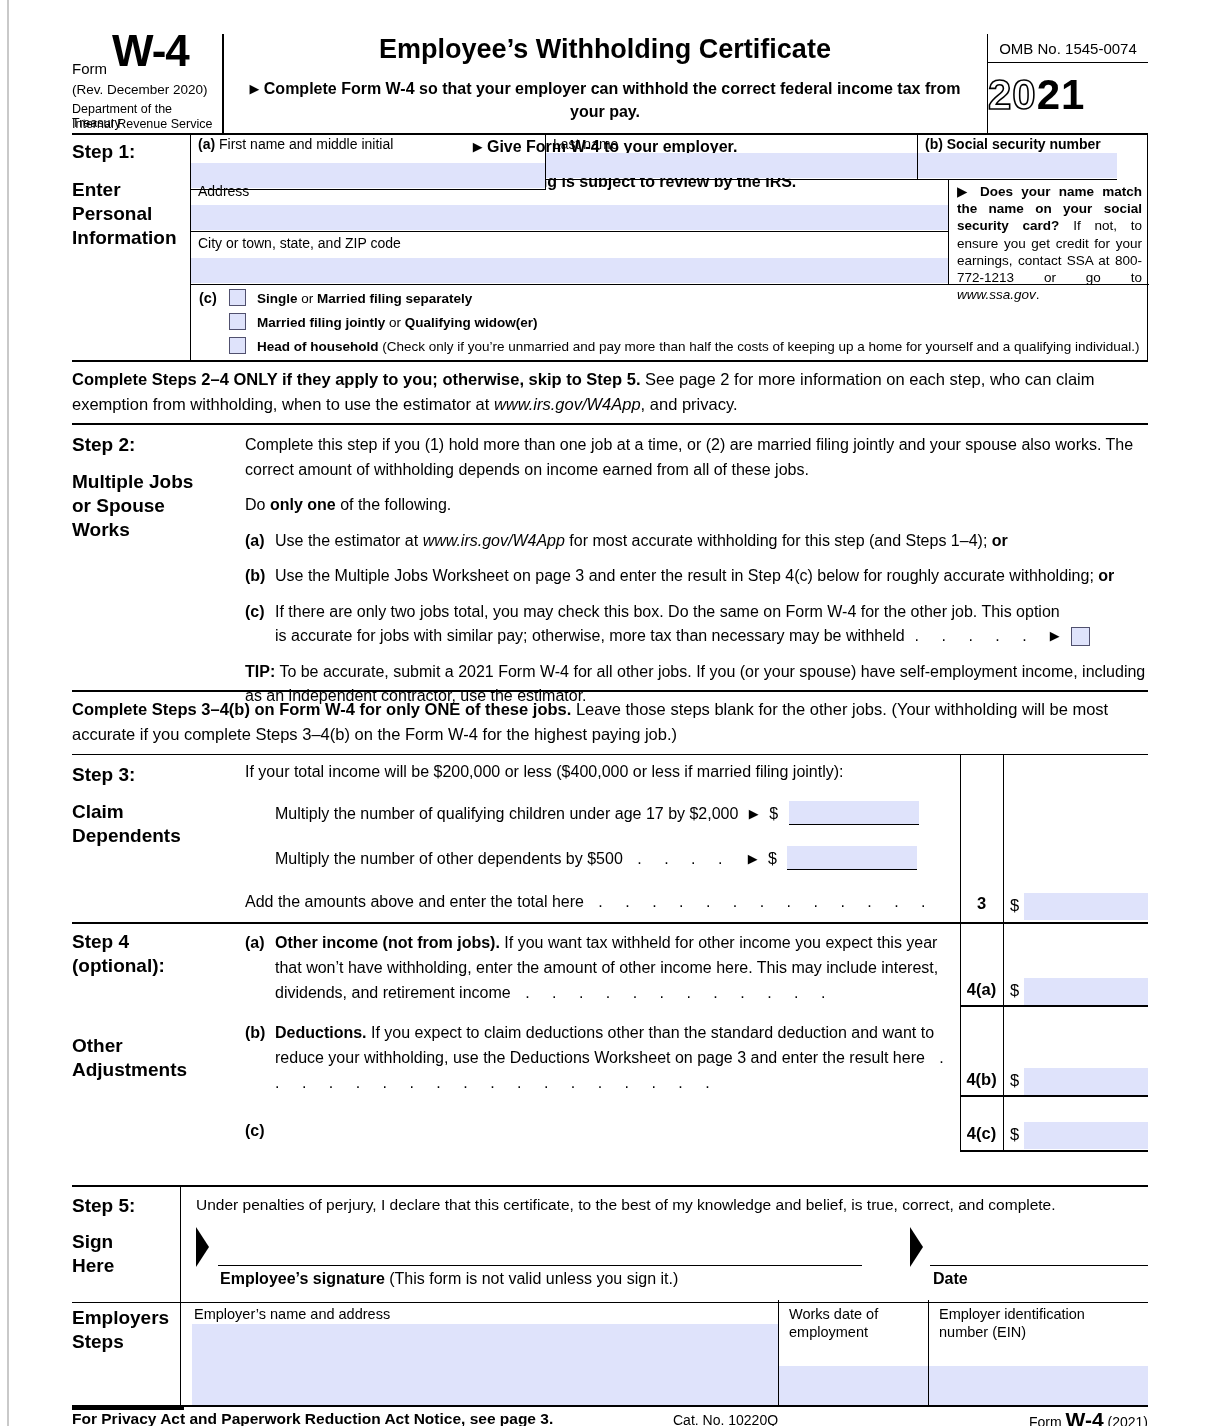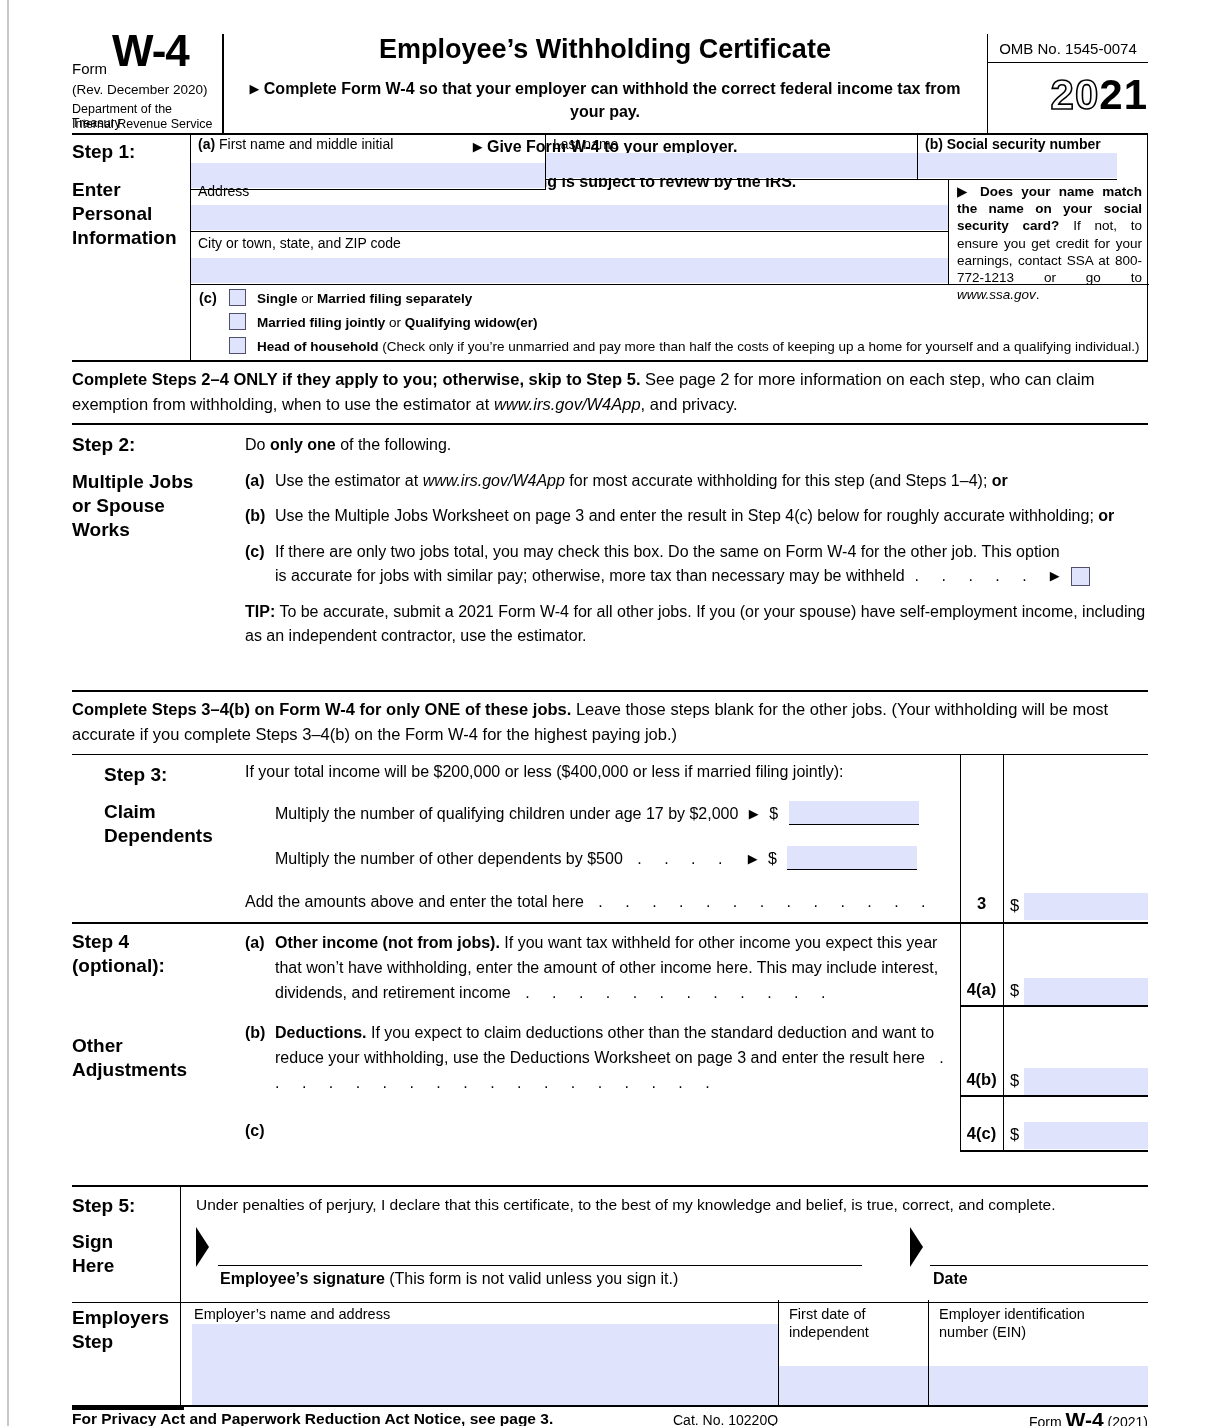--- a/index.html
+++ b/index.html
@@ -15,21 +15,21 @@
   .h-left .w4big{font-size:44px;font-weight:bold;letter-spacing:-1px;position:absolute;left:40px;top:-4px;}
   .h-left .rev{position:absolute;top:52px;font-size:13.5px;}
   .h-left .dept{position:absolute;font-size:12.5px;}
   .h-vline1{position:absolute;left:150px;top:4px;bottom:0;width:1.5px;background:#000;}
   .h-center{position:absolute;left:152px;right:162px;top:0;height:100%;text-align:center;}
   .h-center h1{margin:4px 6px 2px;font-size:27px;}
   .h-center .bullet{margin:12px;font-size:16px;font-weight:bold;line-height:23px;}
   .arr{font-size:0.8em;vertical-align:1px;}
   .h-right{position:absolute;right:0;top:4px;width:160px;bottom:0;border-left:1.5px solid #000;}
   .omb{font-size:15px;text-align:center;padding:6px 0 5px;border-bottom:1.5px solid #000;}
-  .year{font-size:42px;font-weight:bold;text-align:right;padding-top:8px;letter-spacing:1px;}
+  .year{font-size:42px;font-weight:bold;text-align:left;padding-top:8px;letter-spacing:1px;}
   .yr-o{color:#fff;-webkit-text-stroke:1.6px #000;}
 
   
   .s1{position:absolute;left:72px;top:133px;width:1076px;height:227px;border-bottom:2px solid #000;}
   .steplabel{font-size:19px;font-weight:bold;line-height:24px;}
   .s1-label{position:absolute;left:0;top:7px;width:112px;}
   .s1-label .sub{margin-top:14px;}
   .s1-box{position:absolute;left:118px;right:0;top:0;bottom:0;border-left:1px solid #000;border-right:1px solid #000;}
   .cell{position:absolute;box-sizing:border-box;}
   .cell .lab{font-size:14px;padding:3px 0 0 7px;white-space:nowrap;}
@@ -68,21 +68,21 @@
   .s34 .vl1{position:absolute;left:888px;top:0;width:1px;background:#000;}
   .s34 .vl2{position:absolute;left:931px;top:0;width:1px;background:#000;}
   .ncell{position:absolute;left:888px;width:43px;text-align:center;font-weight:bold;font-size:16.5px;}
   .amt{position:absolute;left:933px;right:0;height:27px;}
   .amt .dl{position:absolute;left:5px;top:3px;font-size:16.5px;}
   .amt .fill{position:absolute;left:19px;right:0;top:0;bottom:0;background:#dfe3fb;}
   .hl{position:absolute;left:888px;right:0;height:1.5px;background:#000;}
 
   .s3{position:absolute;left:72px;top:755px;width:1076px;height:167px;border-bottom:2px solid #000;}
   .s3 .vl1,.s3 .vl2{bottom:0;}
-  .s3-label{position:absolute;left:0;top:8px;width:140px;margin-left:32px;}
+  .s3-label{position:absolute;left:0;top:8px;width:140px;}
   .s3-label .sub{margin-top:13px;}
   .s3 .row{position:absolute;font-size:16px;white-space:nowrap;}
   .ifield{display:inline-block;width:130px;height:23px;background:#dfe3fb;border-bottom:1.5px solid #000;vertical-align:-6px;margin-left:6px;}
 
   .s4{position:absolute;left:72px;top:922px;width:1076px;height:233px;}
   .s4 .vl1,.s4 .vl2{height:230px;}
   .s4-label{position:absolute;left:0;top:8px;width:112px;}
   .s4-label .sub{margin-top:56px;width:140px;}
   .s4-item{position:absolute;left:173px;width:716px;font-size:16px;line-height:25px;padding-left:30px;box-sizing:border-box;}
 
@@ -181,20 +181,21 @@
   </div>
 
   <div class="para p2"><span style="font-weight: bold;">Complete Steps 2–4 ONLY if they apply to you; otherwise, skip to Step 5.</span><span> See page 2 for more information on each step, who can claim exemption from withholding, when to use the estimator at </span><span style="font-style: italic;">www.irs.gov/W4App</span><span>, and privacy.</span></div>
 
   <div class="s2">
     <div class="s2-label">
       <div class="steplabel">Step 2:</div>
       <div class="steplabel sub">Multiple Jobs or Spouse Works</div>
     </div>
     <div class="s2-body">
+      <p><span>Complete this step if you (1) hold more than one job at a time, or (2) are married filing jointly and your spouse also works. The correct amount of withholding depends on income earned from all of these jobs.</span></p>
       <p><span>Do </span><span style="font-weight: bold;">only one</span><span> of the following.</span></p>
       <div class="item">
         <span class="inum">(a)</span>
         <span><span>Use the estimator at </span><span style="font-style: italic;">www.irs.gov/W4App</span><span> for most accurate withholding for this step (and Steps 1–4); </span><span style="font-weight: bold;">or</span></span>
       </div>
       <div class="item">
         <span class="inum">(b)</span>
         <span><span>Use the Multiple Jobs Worksheet on page 3 and enter the result in Step 4(c) below for roughly accurate withholding; </span><span style="font-weight: bold;">or</span></span>
       </div>
       <div class="item">
@@ -296,25 +297,25 @@
     <div class="bigarr" style="left:124px;top:40px;"></div>
     <div class="sigline" style="left:146px;width:644px;"></div>
     <div class="siglab" style="left:148px;"><span style="font-weight: bold;">Employee’s signature </span><span>(This form is not valid unless you sign it.)</span></div>
     <div class="bigarr" style="left:838px;top:40px;"></div>
     <div class="sigline" style="left:858px;width:218px;"></div>
     <div class="siglab b" style="left:861px;">Date</div>
   </div>
 
   <div class="emp">
     <div class="vl" style="left:108px;"></div>
-    <div class="emp-label steplabel">Employers Step</div>
+    <div class="emp-label steplabel">Employers Steps</div>
     <div class="lab" style="left:122px;top:5px;">Employer’s name and address</div>
     <div class="bluefill" style="left:120px;width:586px;top:24px;bottom:0;"></div>
     <div class="vl" style="left:706px;"></div>
-    <div class="lab" style="left:717px;top:5px;width:125px;">First date of independent</div>
+    <div class="lab" style="left:717px;top:5px;width:125px;">Works date of employment</div>
     <div class="bluefill" style="left:707px;width:149px;top:66px;bottom:0;"></div>
     <div class="vl" style="left:856px;"></div>
     <div class="lab" style="left:867px;top:5px;width:195px;">Employer identification number (EIN)</div>
     <div class="bluefill" style="left:857px;right:0;top:66px;bottom:0;"></div>
     <div class="thickseg"></div>
   </div>
 
   <div class="foot">
     <span class="privacy">For Privacy Act and Paperwork Reduction Act Notice, see page 3.</span>
     <span class="cat">Cat. No. 10220Q</span>

